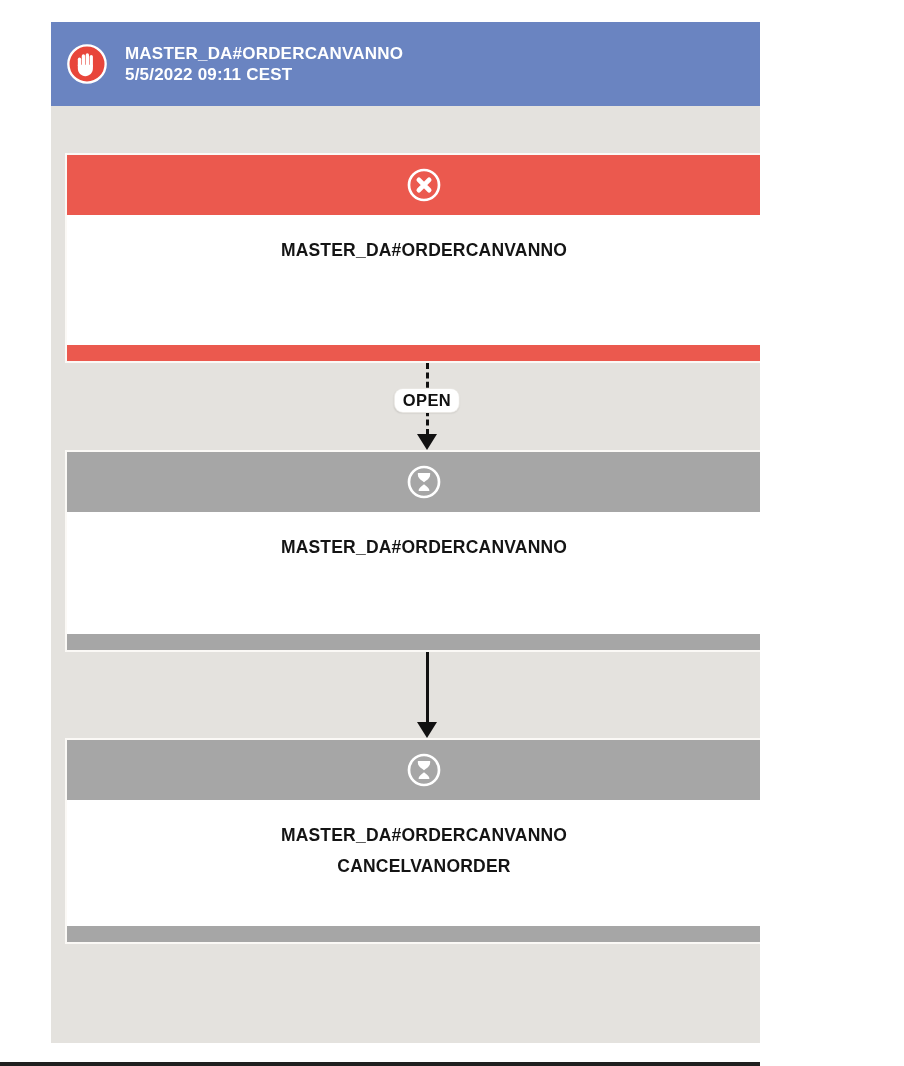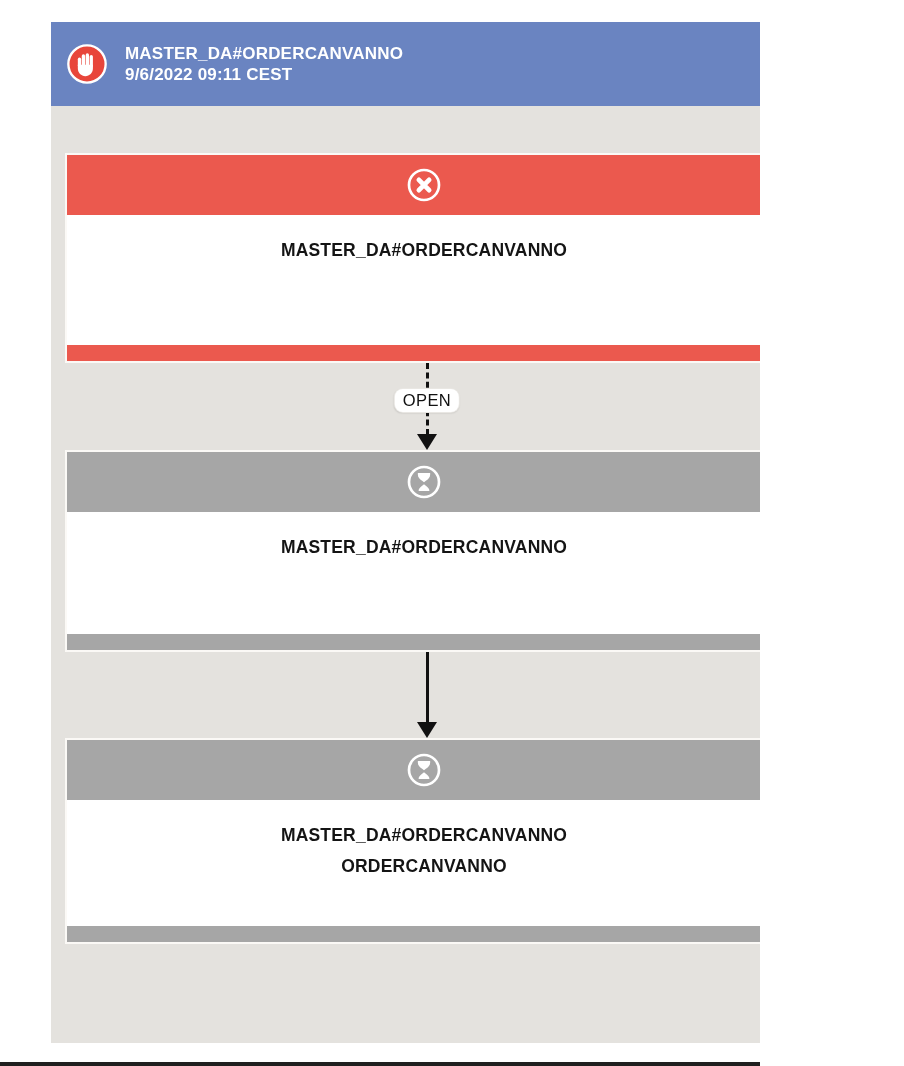--- a/index.html
+++ b/index.html
@@ -62,21 +62,21 @@
   .link .arrowhead {
     position:absolute; left:-10px; width:0; height:0;
     border-left:10px solid transparent; border-right:10px solid transparent;
     border-top:16px solid #111111;
   }
   .link1 .arrowhead { top:71px; }
   .link2 .arrowhead { top:70px; }
   .link-label {
     position:absolute; left:0; top:26px; transform:translateX(-50%);
     background:#ffffff; border-radius:8px; padding:2px 8px;
-    font-weight:normal; font-size:16.5px; color:#111111; letter-spacing:.4px;
+    font-weight:bold; font-size:16.5px; color:#111111; letter-spacing:.4px;
     box-shadow:0 0 0 1px #e9e7e3, 0 1px 2px rgba(0,0,0,.18);
     white-space:nowrap;
   }
 </style>
 </head>
 <body>
 
 <div class="page">
 
   <div class="canvas">
@@ -87,21 +87,21 @@
         <g fill="#ffffff">
           <rect x="6.5" y="8.1" width="2" height="6" rx="1"></rect>
           <rect x="8.85" y="6.2" width="2" height="8" rx="1"></rect>
           <rect x="11.2" y="5.6" width="2" height="8.6" rx="1"></rect>
           <rect x="13.55" y="6.6" width="2" height="7.6" rx="1"></rect>
           <path d="M6.5 12.4h9.05v2.3c0 2.55-2.03 4.6-4.53 4.6s-4.52-2.05-4.52-4.6z"></path>
         </g>
       </svg>
       <div class="header-lines">
         <div>MASTER_DA#ORDERCANVANNO</div>
-        <div>9/6/2022 09:11 CEST</div>
+        <div>5/5/2022 09:11 CEST</div>
       </div>
     </div>
 
     <div class="node error node1">
       <div class="band">
         <svg class="node-icon" viewBox="0 0 24 24">
           <circle cx="12" cy="12" r="10" fill="none" stroke="#ffffff" stroke-width="1.8"></circle>
           <path d="M8.6 8.6 L15.4 15.4 M15.4 8.6 L8.6 15.4" stroke="#ffffff" stroke-width="3.2" stroke-linecap="round"></path>
         </svg>
       </div>
@@ -143,21 +143,21 @@
         <svg class="node-icon" viewBox="0 0 24 24">
           <circle cx="12" cy="12" r="10" fill="none" stroke="#ffffff" stroke-width="1.8"></circle>
           <g fill="#ffffff">
             <path d="M7.9 6h8.2v1.1c0 1.9-1.5 3.05-2.85 4.1l-1.25 1-1.25-1C9.4 10.15 7.9 9 7.9 7.1z"></path>
             <path d="M12 13.5l1.85 1.5c1 .8 1.75 1.65 1.75 3H8.4c0-1.35.75-2.2 1.75-3z"></path>
           </g>
         </svg>
       </div>
       <div class="body">
         <div>MASTER_DA#ORDERCANVANNO</div>
-        <div>ORDERCANVANNO</div>
+        <div>CANCELVANORDER</div>
       </div>
       <div class="band bottomband"></div>
     </div>
 
   </div>
 
   <div class="frame-right"></div>
   <div class="frame-bottom"></div>
 </div>
 

